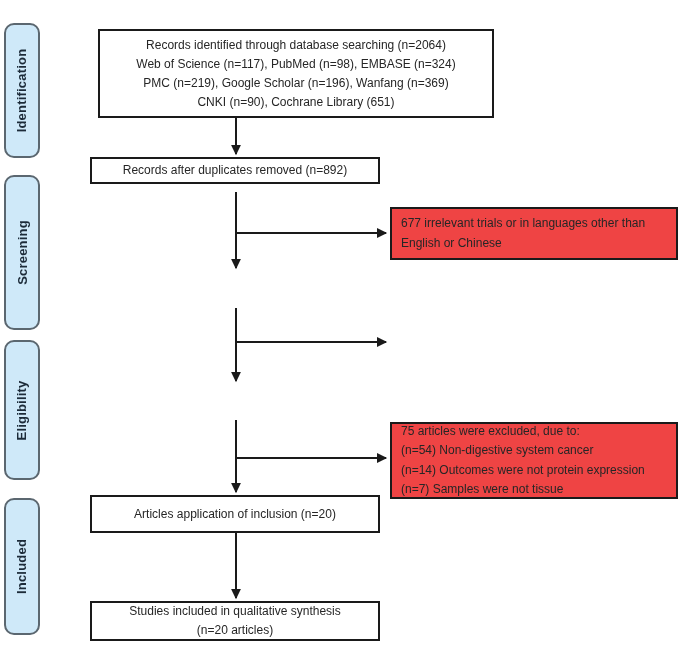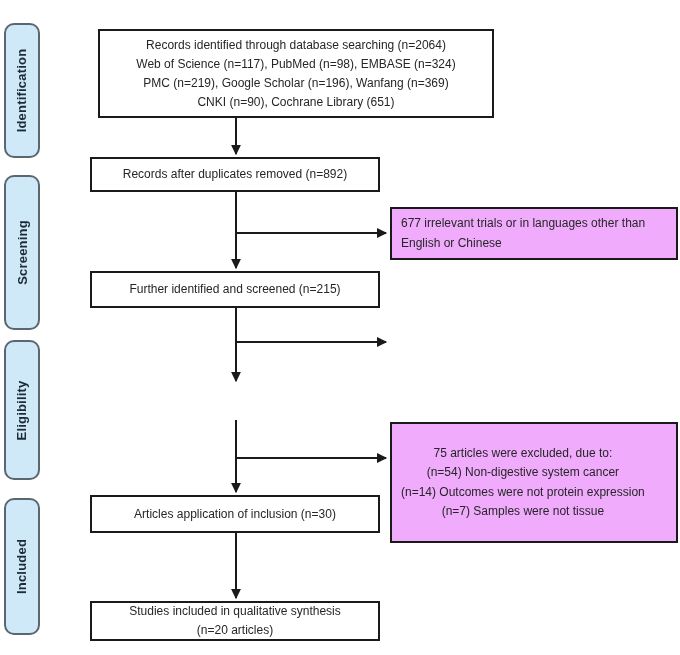--- a/index.html
+++ b/index.html
@@ -58,21 +58,21 @@
     align-items: center;
     justify-content: center;
     text-align: center;
     font-size: 12px;
     line-height: 19px;
     white-space: pre-line;
     padding: 2px 6px;
   }
   .xbox {
     position: absolute;
-    background: #f0abfc;
+    background: #ef4444;
     border: 2px solid var(--box-border, #1a1a1a);
     display: flex;
     align-items: center;
     justify-content: flex-start;
     text-align: left;
     font-size: 12px;
     line-height: 19.5px;
     white-space: pre-line;
     padding: 6px 6px 6px 9px;
   }
@@ -109,32 +109,31 @@
   </div>
   <div class="stage" style="left:4px; top:498px; width:36px; height:137px;">
     <span>Included</span>
   </div>
 
   <div class="fbox" style="left:98px; top:5px; width:396px; height:89px;margin-top:24px;">Records identified through database searching (n=2064)
 Web of Science (n=117), PubMed (n=98), EMBASE (n=324)
 PMC (n=219), Google Scholar (n=196), Wanfang (n=369)
 CNKI (n=90), Cochrane Library (651)</div>
 
-  <div class="fbox" style="left:90px; top:157px; width:290px; height:35px;">Records after duplicates removed (n=892)</div>
-
-  <div class="fbox" style="left:90px; top:271px; width:290px; height:37px;">Further identified and screened (n=215)</div>
+  <div class="fbox" style="left:90px; top:157px; width:290px; height:27px;">Records after duplicates removed (n=892)</div>
 
 
-  <div class="fbox" style="left:90px; top:495px; width:290px; height:38px;">Articles application of inclusion (n=30)</div>
+
+  <div class="fbox" style="left:90px; top:495px; width:290px; height:38px;">Articles application of inclusion (n=20)</div>
 
   <div class="fbox" style="left:90px; top:601px; width:290px; height:40px;">Studies included in qualitative synthesis
 (n=20 articles)</div>
 
   <div class="xbox" style="left:390px; top:207px; width:288px; height:53px;">677 irrelevant trials or in languages other than
 English or Chinese</div>
 
 
-  <div class="xbox" style="left:390px; top:422px; width:288px; height:121px;text-align:center;">75 articles were excluded, due to:
+  <div class="xbox" style="left:390px; top:422px; width:288px; height:77px;">75 articles were excluded, due to:
 (n=54) Non-digestive system cancer
 (n=14) Outcomes were not protein expression
 (n=7) Samples were not tissue</div>
 
 </div>
 
 </body></html>

